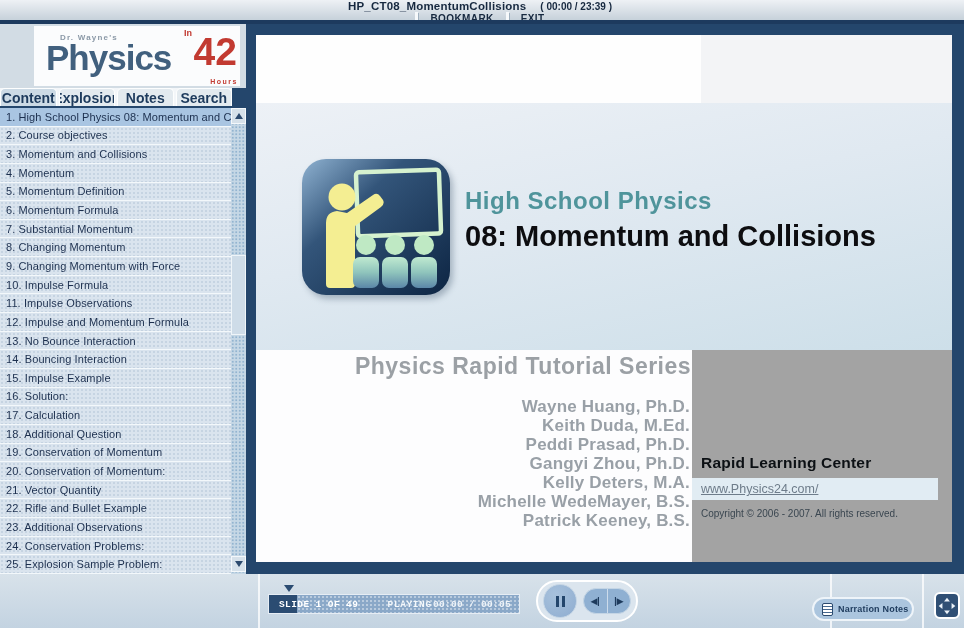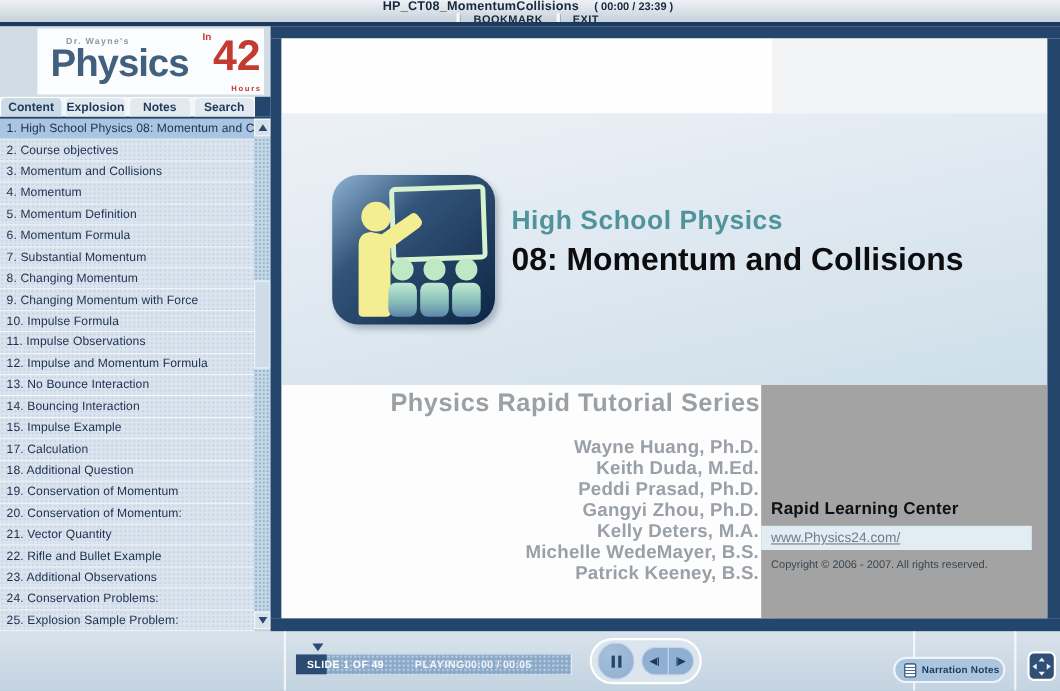--- a/index.html
+++ b/index.html
@@ -35,21 +35,21 @@
   .logo-hours { position:absolute; right:2px; bottom:1px; font-size:7px; font-weight:bold; letter-spacing:1.5px; color:#c23a31; }
 
   .tabbar {
     position:relative; height:20px;
     background:linear-gradient(to right, #f3f6f9 232px, #24466c 232px);
     border-bottom:2px solid #24466c;
     display:flex; gap:2px; padding-right:14px;
   }
   .tab {
     flex:1; display:flex; align-items:center; justify-content:center;
-    font-size:11px; font-weight:bold; color:#1d3a5c;
+    font-size:14px; font-weight:bold; color:#1d3a5c;
     background:#e3eaef; border:1px solid #fdfefe; border-bottom:none;
     border-radius:5px 5px 0 0; cursor:pointer; white-space:nowrap; overflow:hidden;
   }
   .tab.active { background:#ccdae5; }
 
   .toc-wrap { position:relative; height:466px; }
   .toc { position:absolute; left:0; top:0; width:231px; height:466px; display:flex; flex-direction:column; }
   .toc-row {
     flex:1; display:flex; align-items:center; padding-left:6px;
     background-color:#dae4ee;
@@ -108,21 +108,21 @@
   .bb-d1 { left:258px; } .bb-d2 { left:830px; } .bb-d3 { left:922px; }
 
   .playhead { position:absolute; left:284px; top:11px; width:0; height:0; cursor:grab;
     border-left:5px solid transparent; border-right:5px solid transparent; border-top:7px solid #2b4c72; }
   .seekbar {
     position:absolute; left:268px; top:20px; width:252px; height:20px;
     background-color:#8aa8c8;
     background-image:radial-gradient(#b9cbde 1px, transparent 1.2px);
     background-size:4px 4px;
     border:1px solid #e6edf4; cursor:pointer;
-    display:flex; align-items:center; justify-content:flex-start;
+    display:flex; align-items:center; justify-content:space-between;font-family:Liberation Mono, monospace;
   }
   .seek-progress { position:absolute; left:0; top:0; width:28px; height:18px; background:#2b4c72; }
   .seek-slide { position:relative; z-index:1; margin-left:10px; font-size:9.5px; font-weight:bold; color:#fff; letter-spacing:.4px; }
   .seek-status { position:relative; z-index:1; font-size:9.5px; font-weight:bold; color:#f4f8fb; letter-spacing:.6px; margin-left:28px; }
   .seek-time { position:relative; z-index:1; margin-right:8px; font-size:9.5px; font-weight:bold; color:#eef3f8; letter-spacing:.3px; }
 
   .ctrl-wrap {
     position:absolute; left:536px; top:6px; width:102px; height:42px;
     background:#dbe5ee; border:2px solid #fff; border-radius:22px;
     display:flex; align-items:center; padding-left:5px;
@@ -206,20 +206,21 @@
           <div class="toc-row">6. Momentum Formula</div>
           <div class="toc-row">7. Substantial Momentum</div>
           <div class="toc-row">8. Changing Momentum</div>
           <div class="toc-row">9. Changing Momentum with Force</div>
           <div class="toc-row">10. Impulse Formula</div>
           <div class="toc-row">11. Impulse Observations</div>
           <div class="toc-row">12. Impulse and Momentum Formula</div>
           <div class="toc-row">13. No Bounce Interaction</div>
           <div class="toc-row">14. Bouncing Interaction</div>
           <div class="toc-row">15. Impulse Example</div>
+          <div class="toc-row">16. Solution:</div>
           <div class="toc-row">17. Calculation</div>
           <div class="toc-row">18. Additional Question</div>
           <div class="toc-row">19. Conservation of Momentum</div>
           <div class="toc-row">20. Conservation of Momentum:</div>
           <div class="toc-row">21. Vector Quantity</div>
           <div class="toc-row">22. Rifle and Bullet Example</div>
           <div class="toc-row">23. Additional Observations</div>
           <div class="toc-row">24. Conservation Problems:</div>
           <div class="toc-row">25. Explosion Sample Problem:</div>
         </div>

